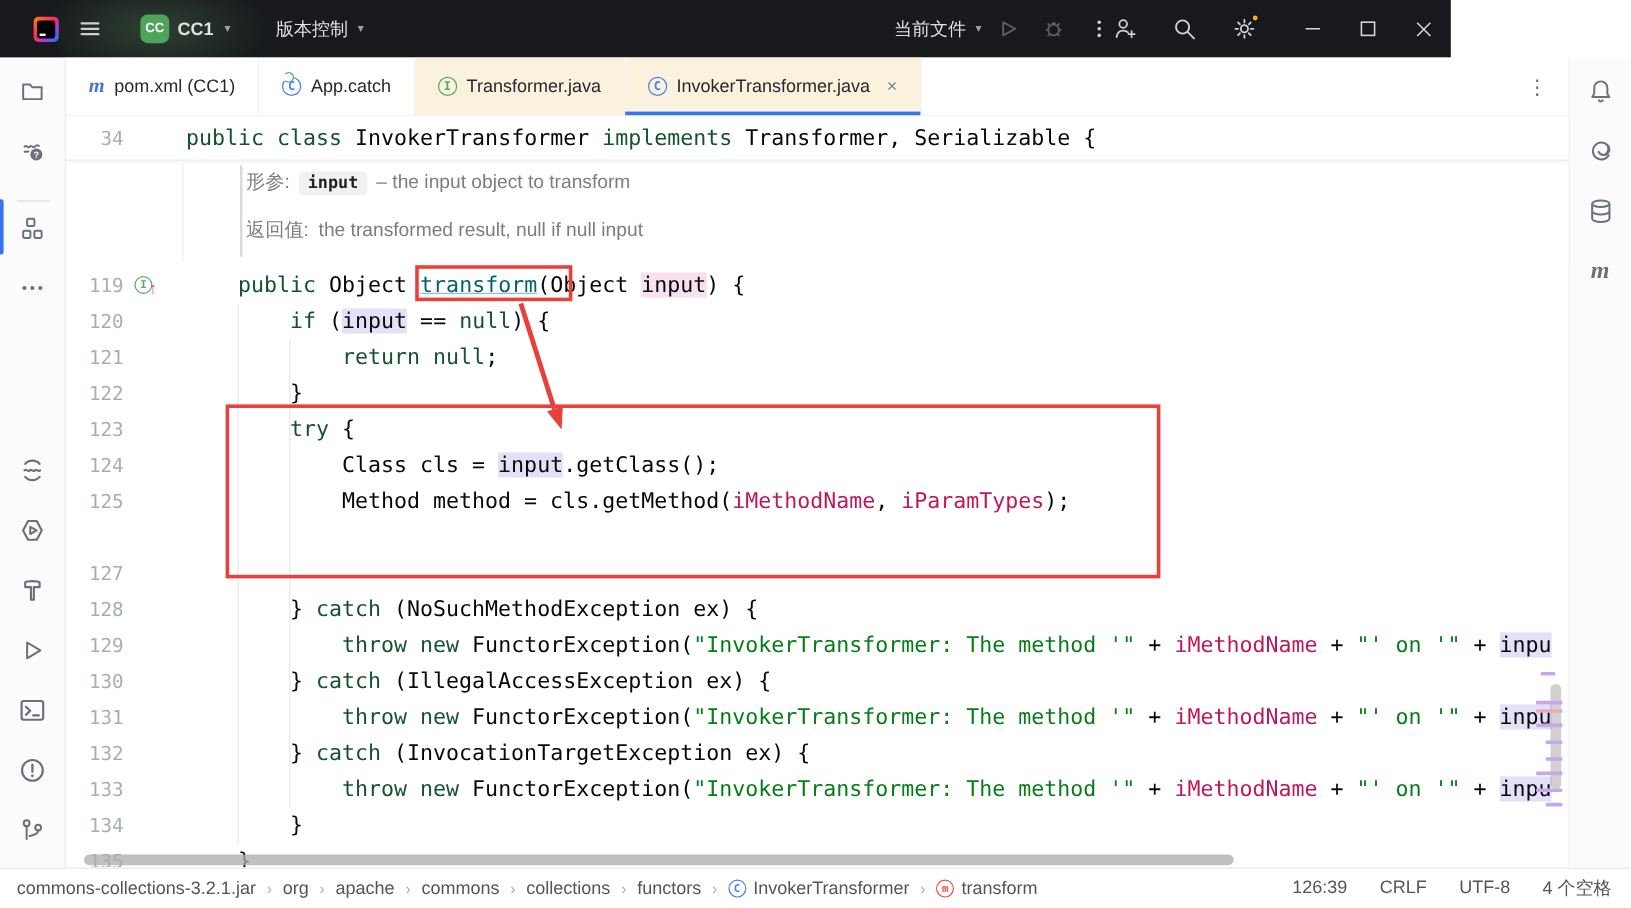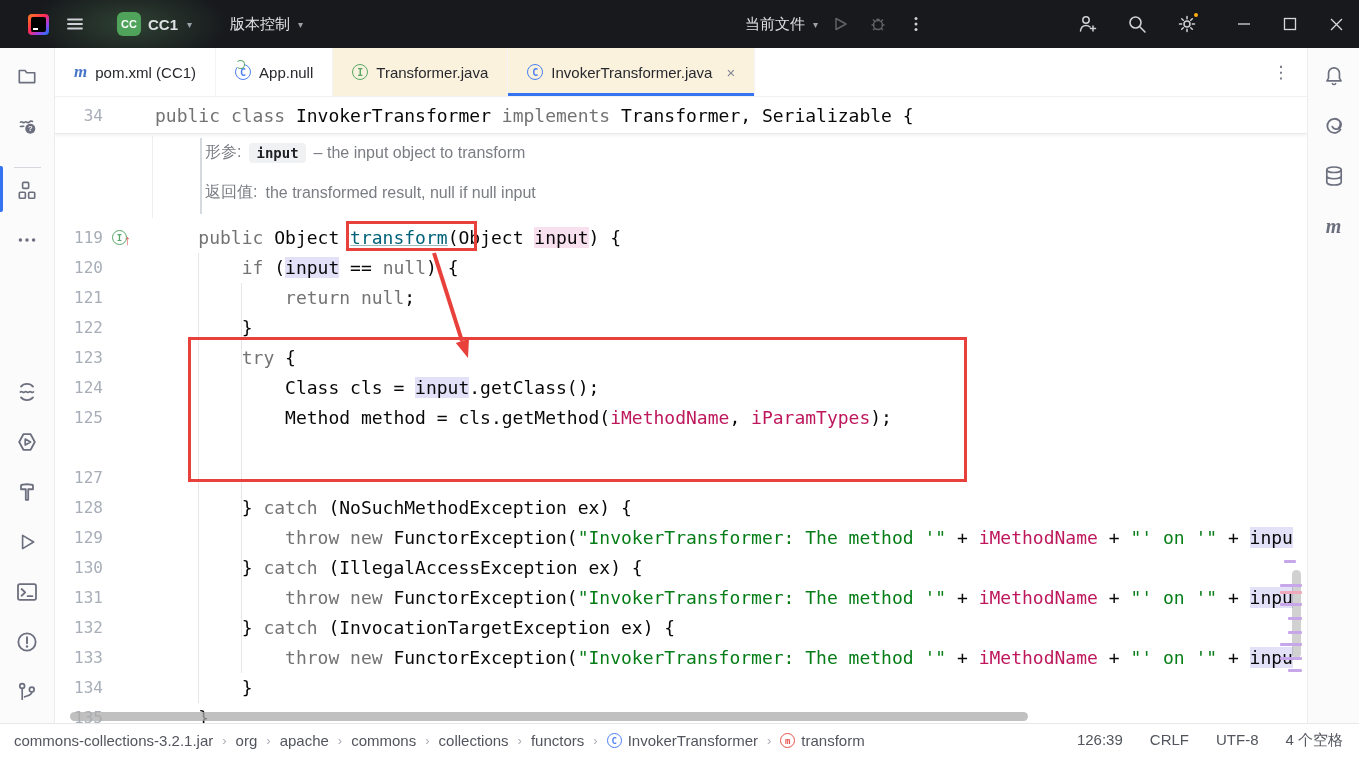--- a/index.html
+++ b/index.html
@@ -1,21 +1,21 @@
 <!DOCTYPE html>
 <html><head>
 <meta charset="utf-8">
 <style>
   * { box-sizing: border-box; margin: 0; padding: 0; }
   html,body { width:1359px; height:757px; overflow:hidden; background:#fff;
     font-family:"Liberation Sans", sans-serif; }
   .window { position:relative; width:1359px; height:757px; background:#fff; }
 
   
-  .titlebar { position:absolute; left:0; top:0; width:1359px; height:48px;
+  .titlebar { position:absolute; left:0; top:0; width:1209px; height:48px;
     background:#17191C;
     background-image:radial-gradient(140px 60px at 130px 24px, rgba(84,130,88,.38), transparent 70%);
     display:flex; align-items:center; color:#DFE1E5; font-size:15px; }
   .tb-left { display:flex; align-items:center; gap:10px; padding-left:28px; }
   .app-logo { width:21px; height:21px; border-radius:4px;
     background:linear-gradient(135deg,#FC7F1D 0%,#FE2857 45%,#9E40E8 70%,#087CFA 100%);
     position:relative; }
   .app-logo::after { content:""; position:absolute; left:3px; top:3px; width:15px; height:15px;
     background:#000; border-radius:2px; }
   .app-logo::before { content:""; position:absolute; left:5px; bottom:5px; width:5px; height:2px;
@@ -91,21 +91,21 @@
   .doc-chip { font-family:"DejaVu Sans Mono",monospace; font-size:14px; font-weight:bold; color:#1F2023;
     background:#F0F1F2; border-radius:4px; padding:2px 7px; }
 
   
   .codearea { position:absolute; left:0; top:172px; right:0; bottom:0; overflow:hidden; background:#fff; }
   .crow { position:absolute; left:0; right:0; height:30px; line-height:30px; }
   .crow.current { background:#E9F2FD; }
   .crow .ln { position:absolute; left:0; width:48px; text-align:right; color:#A7AEB8;
     font-family:"DejaVu Sans Mono",monospace; font-size:16px; }
   .crow .ct { position:absolute; left:100px; white-space:pre; }
-  .tk-k { color:#737373; } .tk-p { color:#080809; } .tk-s { color:#067D17; }
+  .tk-k { color:#14532d; } .tk-p { color:#080809; } .tk-s { color:#067D17; }
   .tk-f { color:#be185d; } .tk-m { color:#00627A; text-decoration:underline; text-decoration-color:#9DB8C0; }
   .h-lav { background:#E3E1F8; } .h-pink { background:#F9E0EF; }
   .caret-bar { display:inline-block; width:0; border-right:2px solid #1A1A1A; height:22px;
     vertical-align:middle; margin-top:-3px; }
   .g-impl { position:absolute; left:57px; top:6px; width:30px; height:18px; }
   .gi { width:15px; height:15px; font-size:9px; color:#59A869; position:absolute; left:0; top:1px; }
   .g-arr { position:absolute; left:12px; top:-4px; color:#DB5C5C; font-size:14px; font-weight:bold; }
   .iguide { position:absolute; width:1px; background:#E6E7EB; }
 
   
@@ -314,21 +314,21 @@
   <div class="main">
 
     <div class="tabs" id="tab-strip">
         <div class="tab">
           <span class="mvn">m</span>
           <span>pom.xml (CC1)</span>
         </div>
         <div class="tab">
           <span class="circ c-class">C</span>
           <span class="sync-badge"></span>
-          <span>App.null</span>
+          <span>App.catch</span>
         </div>
         <div class="tab library">
           <span class="circ c-iface">I</span>
           <span>Transformer.java</span>
         </div>
         <div class="tab library active">
           <span class="circ c-class">C</span>
           <span>InvokerTransformer.java</span>
           <span class="close">×</span>
         </div>

